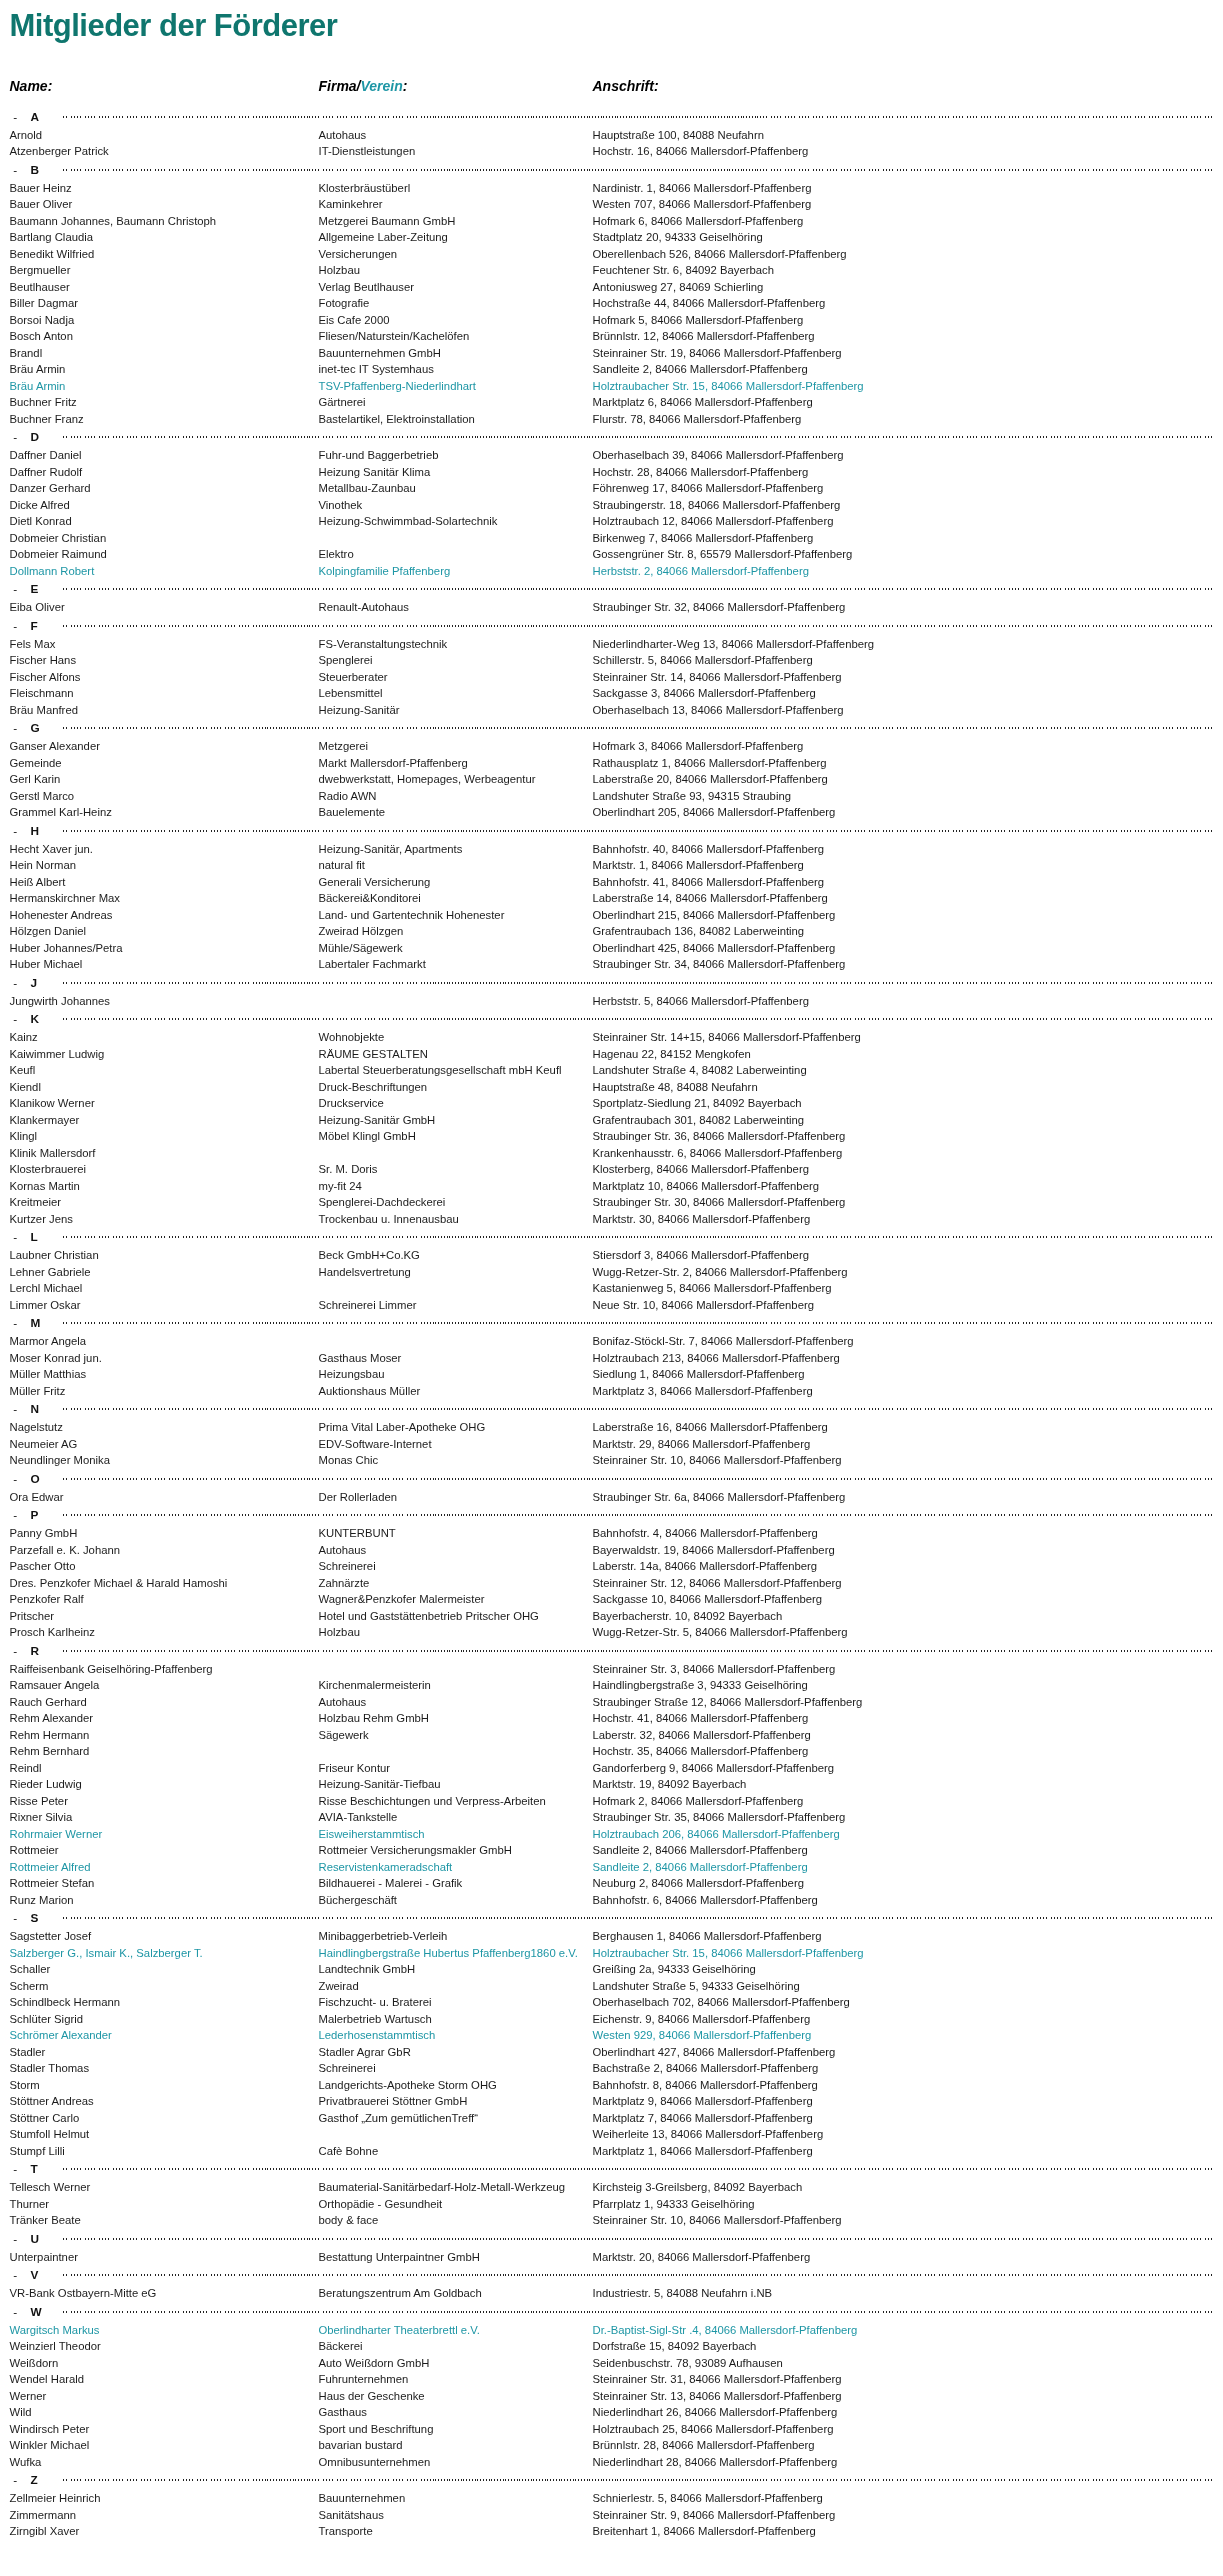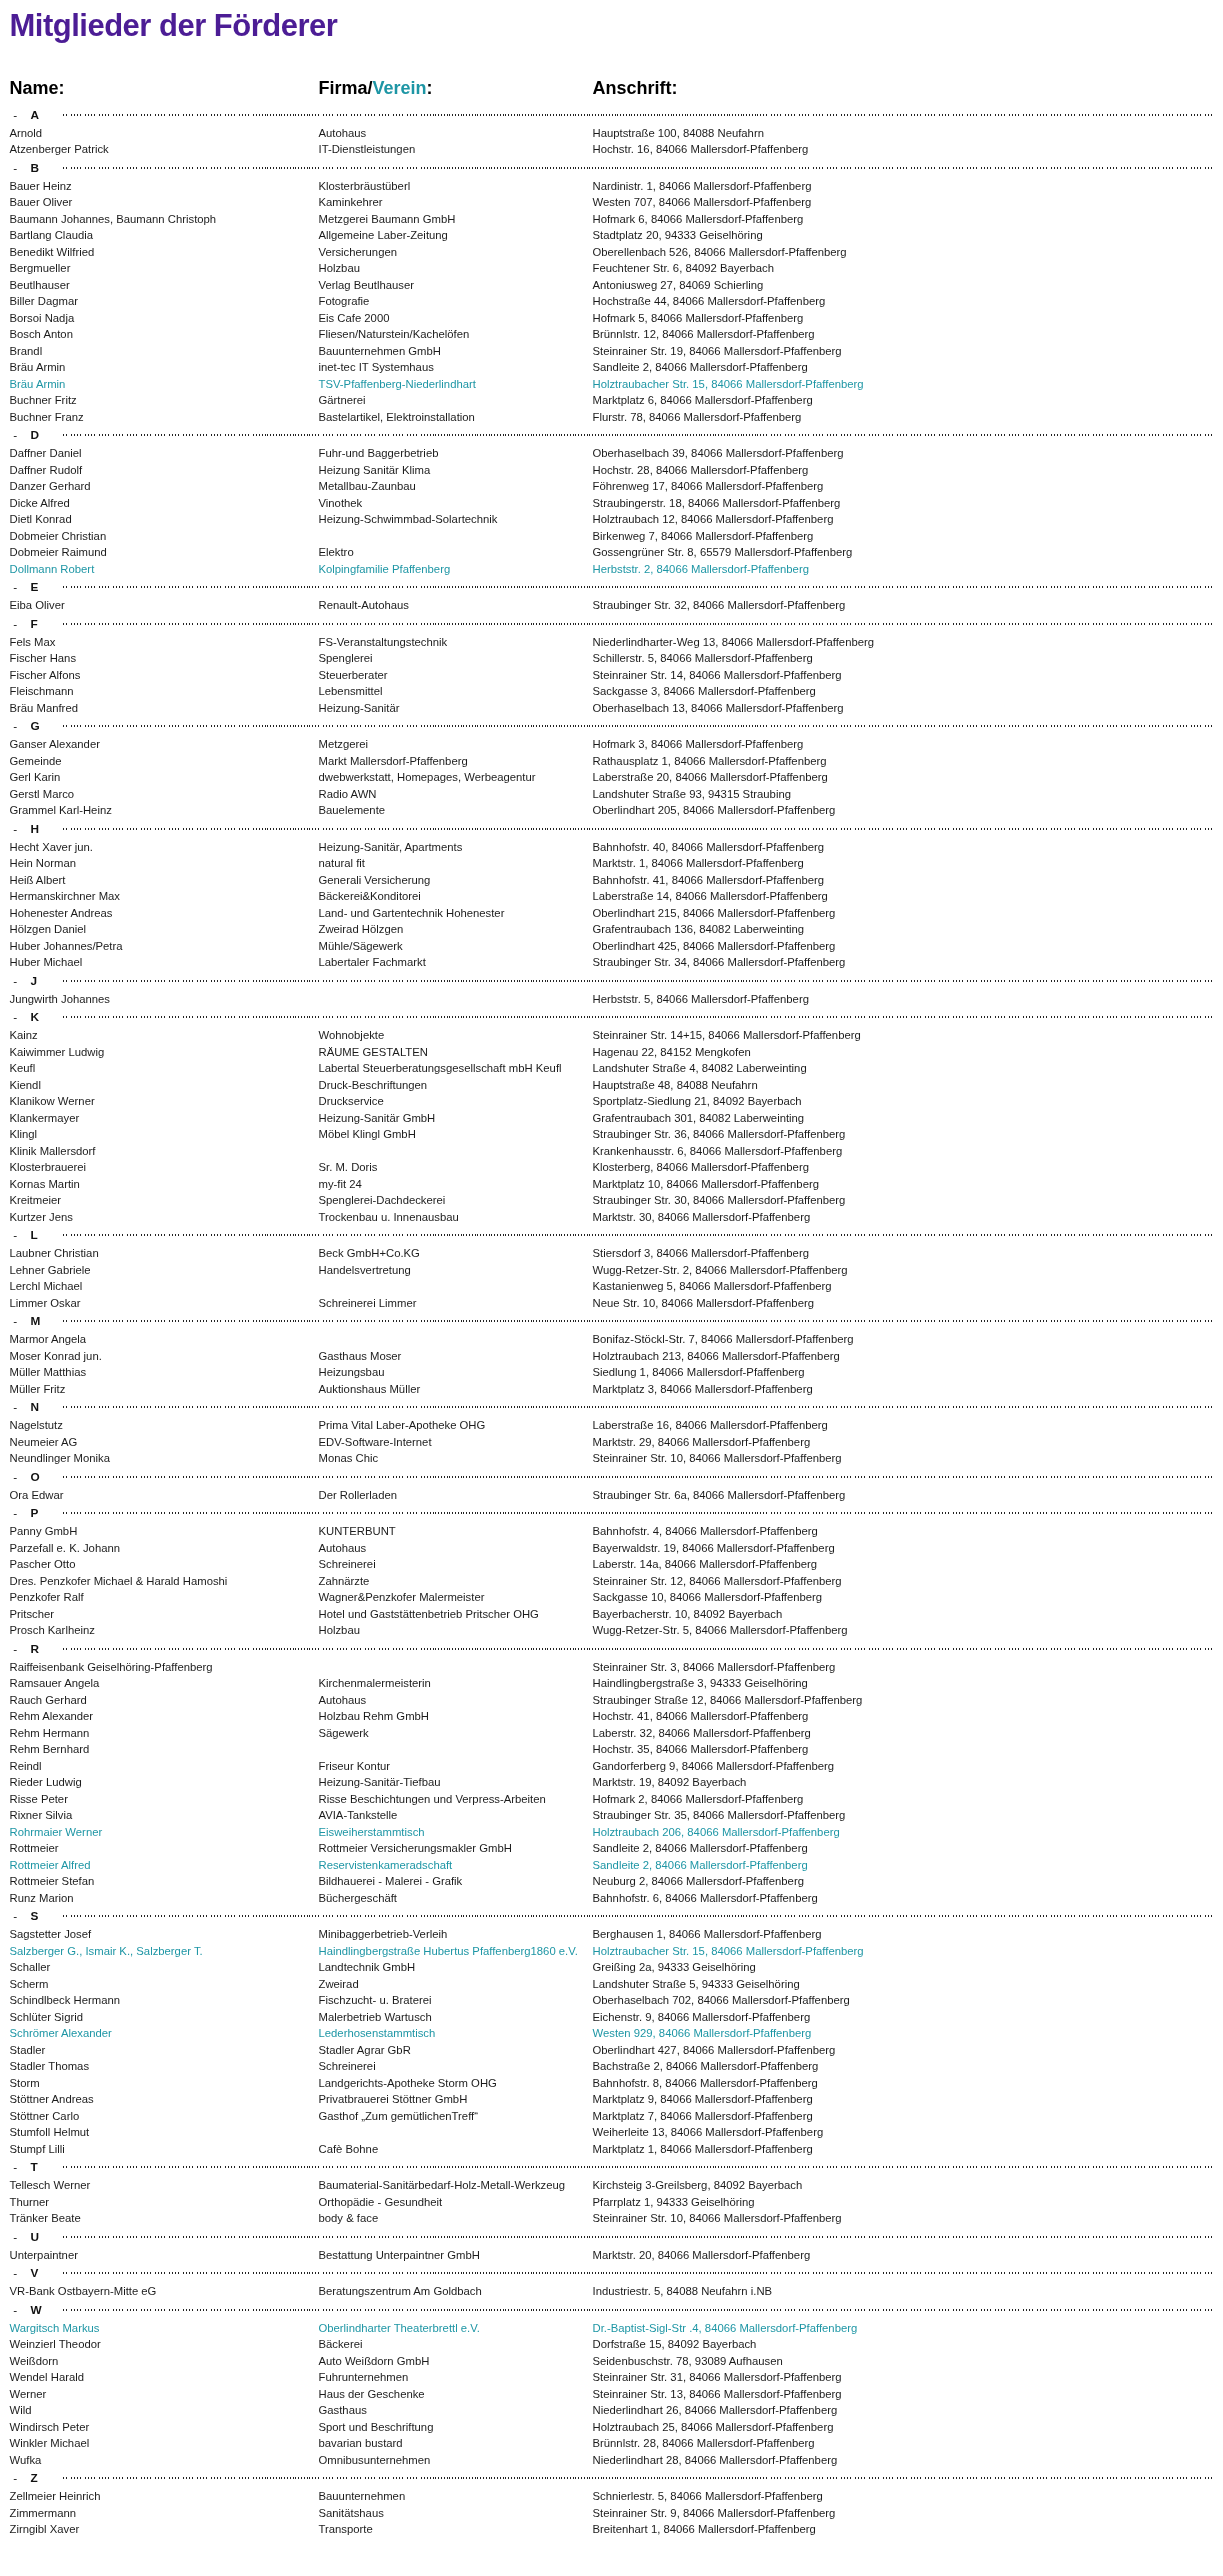--- a/index.html
+++ b/index.html
@@ -1,20 +1,20 @@
 <!DOCTYPE html>
 <html style="font-size:15px"><head>
 <meta charset="utf-8">
 <style>
   :root{ --teal:#1E96A5; --ink:#1c1c1c; }
   html,body{margin:0;padding:0;background:#ffffff;}
   body{width:1223px;min-height:2576px;font-family:"Liberation Sans",sans-serif;color:var(--ink);}
   .page{padding:7.6px 9.5px 23px 9.5px;box-sizing:border-box;}
-  .title{font-size:31px;font-weight:bold;color:#4c1d95;margin:0 0 34px 0;letter-spacing:-0.5px;}
-  .cols-header{display:grid;grid-template-columns:309px 274px 1fr;font-size:18px;font-weight:bold;color:#000;margin-bottom:6px;}
+  .title{font-size:31px;font-weight:bold;color:#0f766e;margin:0 0 34px 0;letter-spacing:-0.5px;}
+  .cols-header{display:grid;grid-template-columns:309px 274px 1fr;font-size:14px;font-weight:bold;color:#000;margin-bottom:13px;font-style:italic;}
   .teal{color:var(--teal);}
   .section-row{display:flex;align-items:center;height:20px;font-size:11.8px;font-weight:bold;color:#111;}
   .section-dash{width:21px;padding-left:3.8px;box-sizing:border-box;font-weight:normal;}
   .section-letter{width:32px;}
   .dotfill{flex:1;height:1.9px;margin-right:1.9px;
      background-image:repeating-linear-gradient(90deg,#222 0 0.9px,transparent 0.9px 2.8px);}
   .member-row{display:grid;grid-template-columns:309px 274px 1fr;height:16.5px;line-height:16.5px;
      font-size:11.3px;white-space:nowrap;}
   .member-row .cell{overflow:visible;}
   .member-row.hl .cell{color:var(--teal);}

